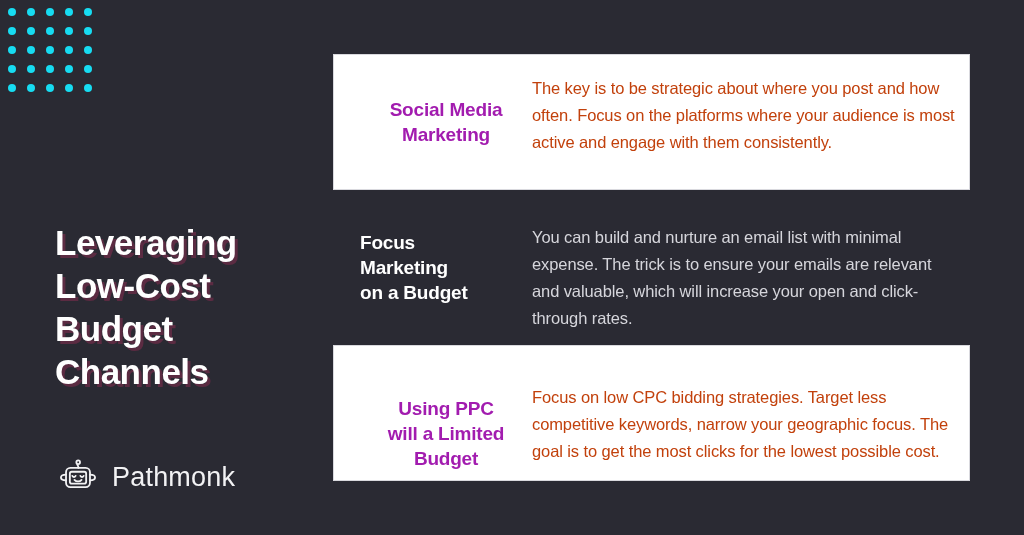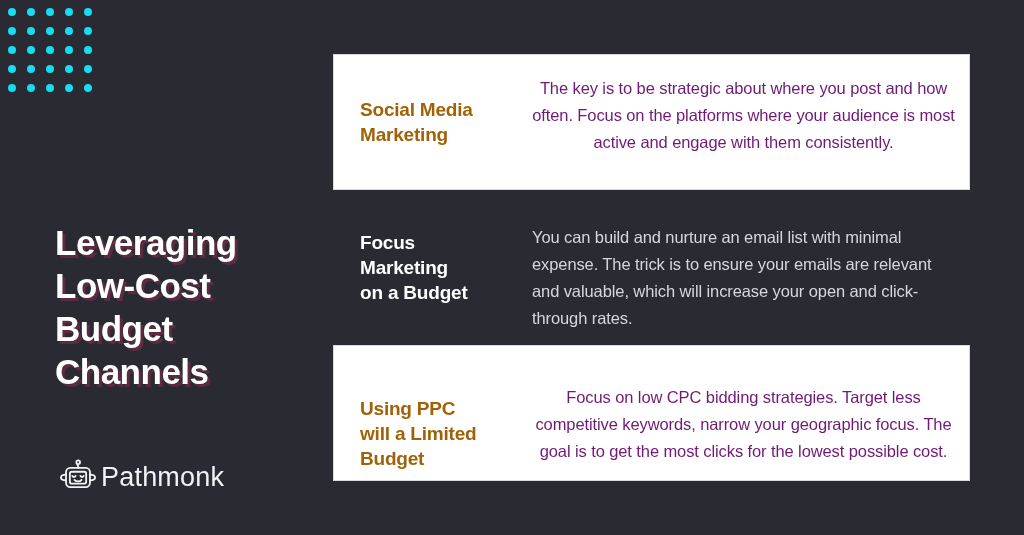--- a/index.html
+++ b/index.html
@@ -58,20 +58,21 @@
     text-shadow: 3px 3px 0 #5b2b42;
   }
   .headline .ln { display: block; }
 
   .brand {
     position: absolute;
     left: 55px;
     top: 436px;
     display: flex;
     align-items: center;
+    gap: 11px;
   }
   .brand-mark {
     width: 46px;
     height: 46px;
     flex: 0 0 46px;
     display: block;
   }
   .brand-name {
     font-size: 27px;
     color: #f2f2f4;
@@ -112,22 +113,22 @@
     letter-spacing: -0.2px;
   }
   .card-title .ln { display: block; }
   .card-body {
     flex: 1 1 auto;
     padding-right: 14px;
     font-size: 16.5px;
     line-height: 27px;
     letter-spacing: -0.1px;
   }
-  .card.light .card-title { color: #a16207; }
-  .card.light .card-body  { color: #701a75; text-align: center; }
+  .card.light .card-title { color: #a21caf; text-align: center; }
+  .card.light .card-body  { color: #c2410c; }
   .card.dark  .card-title { color: #ffffff; }
   .card.dark  .card-body  { color: #d6d6dc; }
 
   
   #card-0 { top: 0px;   height: 136px; padding-top: 20px; }
   #card-1 { top: 153px; height: 136px; padding-top: 16px; }
   #card-2 { top: 291px; height: 136px; padding-top: 38px; }
 
   #card-0 .card-title { padding-top: 22px; }
   #card-1 .card-title { padding-top: 6px; }

